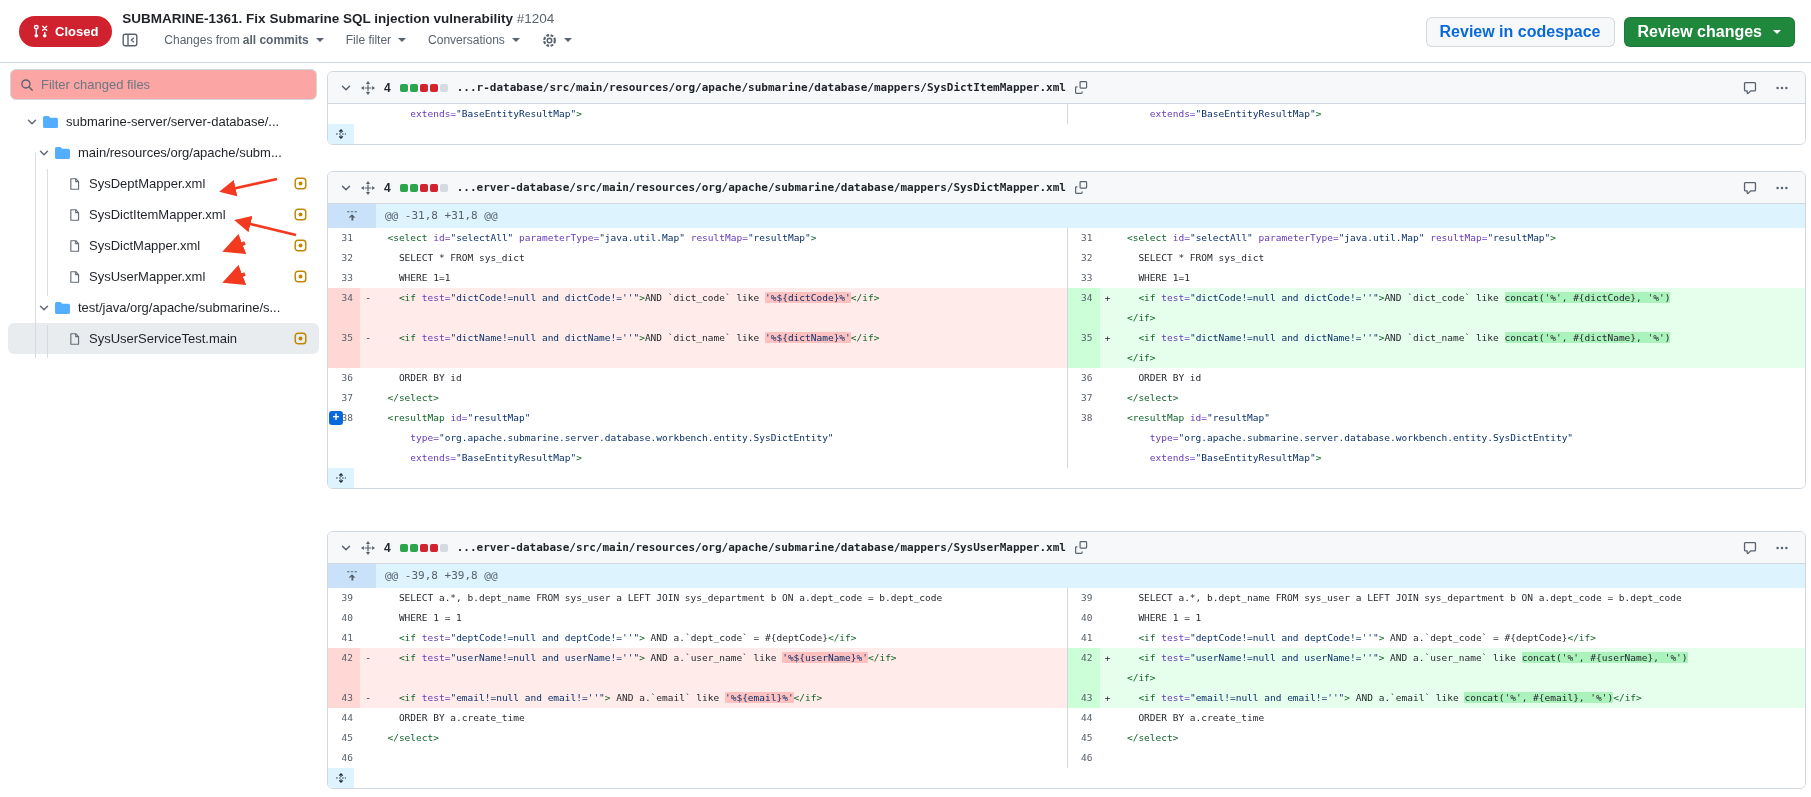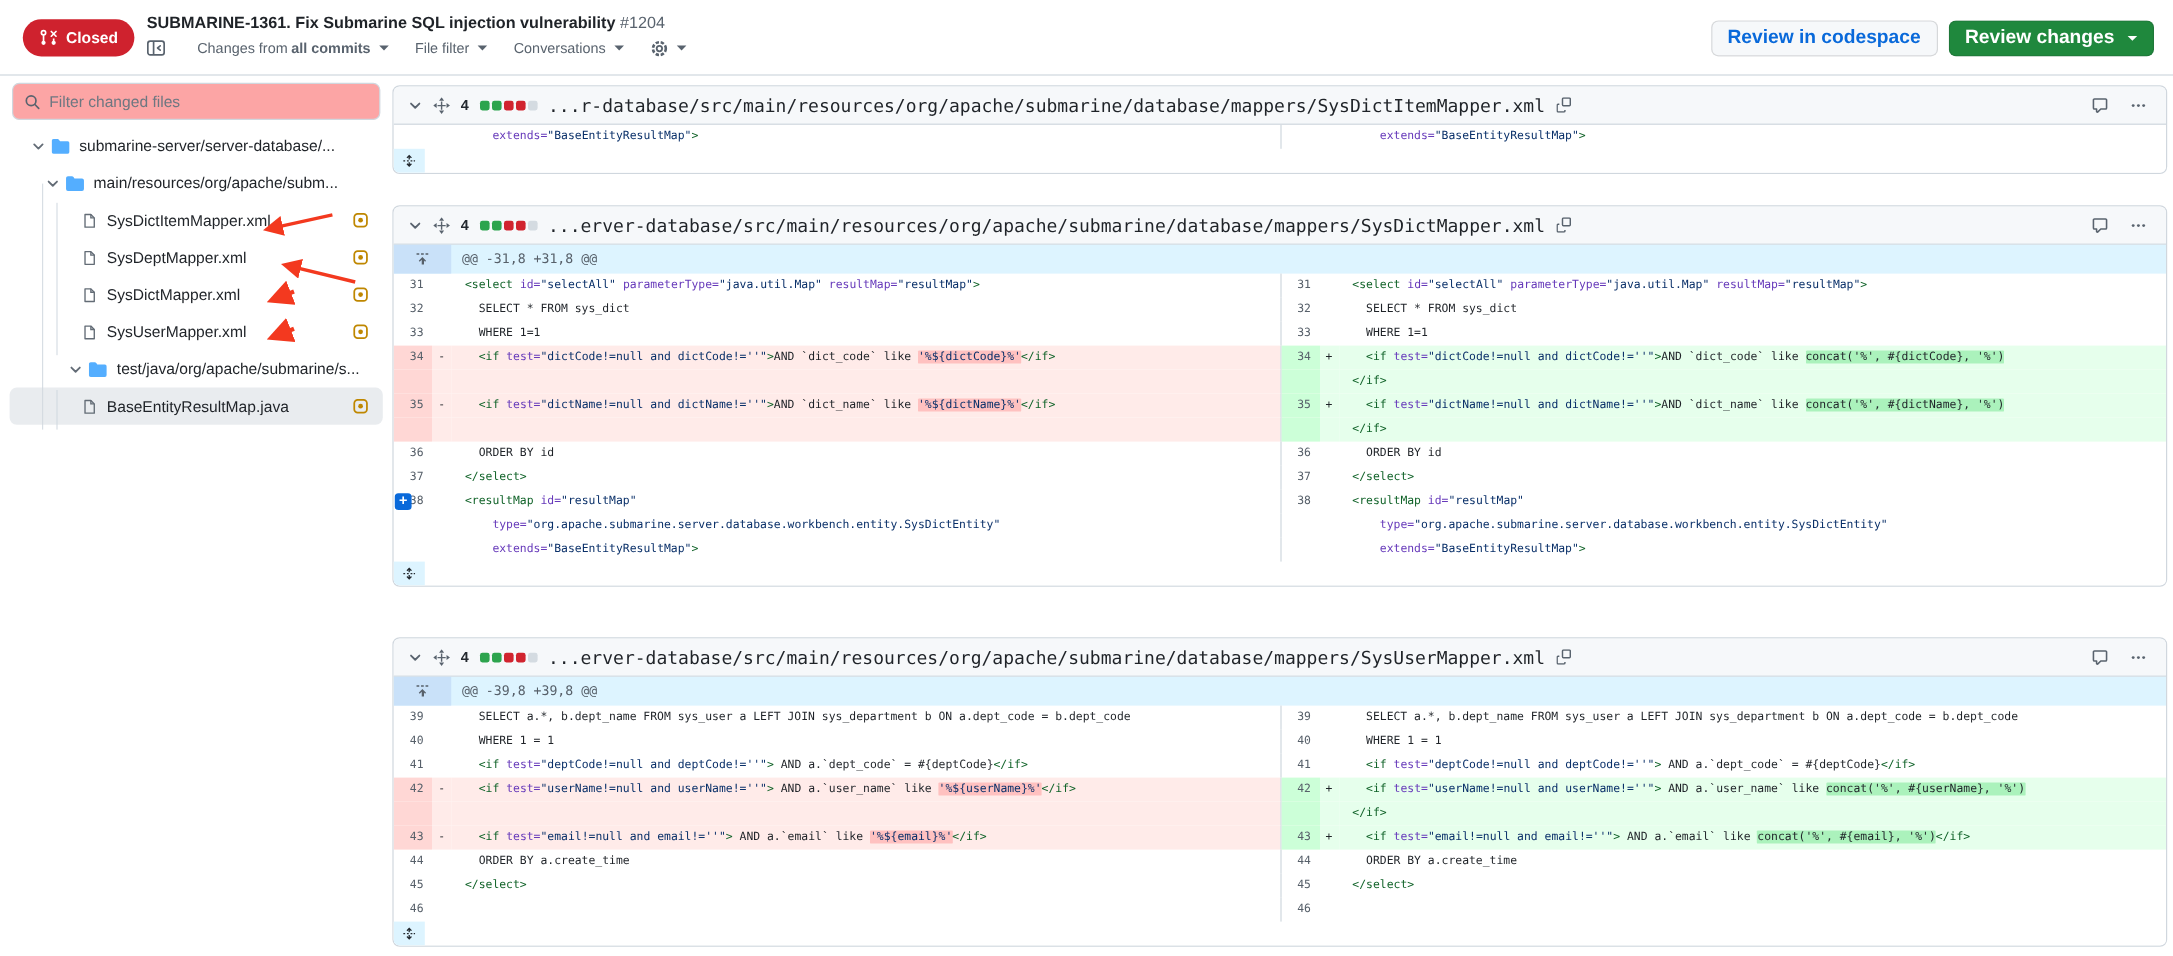--- a/index.html
+++ b/index.html
@@ -41,21 +41,21 @@
   .tstatus{margin-left:auto;margin-right:12px;display:flex;flex:none;}
   .arrow-layer{position:absolute;left:0;top:0;pointer-events:none;}
   
   .panel{position:absolute;left:327px;width:1479px;background:#fff;border:1px solid #d0d7de;border-radius:6px;overflow:hidden;}
   .phead{display:flex;align-items:center;height:32px;gap:9px;padding:0 10px 0 12px;background:#f6f8fa;border-bottom:1px solid #d0d7de;}
   .hicon{color:#59636e;display:flex;cursor:pointer;flex:none;}
   .count{font-size:12px;font-weight:600;color:#24292f;}
   .stat{display:flex;gap:2px;align-items:center;}
   .sq{width:8px;height:8px;border-radius:2px;}
   .sq-add{background:#2da44e;}.sq-del{background:#d1242f;}.sq-empty{background:#d4dbe1;}
-  .fpath{font-family:"DejaVu Sans Mono","Liberation Mono",monospace;font-size:15px;color:#1f2328;white-space:nowrap;overflow:hidden;}
+  .fpath{font-family:"DejaVu Sans Mono","Liberation Mono",monospace;font-size:11px;color:#1f2328;white-space:nowrap;overflow:hidden;font-weight:bold;}
   .pright{margin-left:auto;display:flex;gap:18px;padding-right:6px;align-items:center;}
   .hunkrow{display:flex;height:24px;background:#ddf4ff;}
   .hunkgut{width:48px;background:#c9e1f9;display:flex;align-items:center;justify-content:center;color:#57606a;cursor:pointer;flex:none;}
   .hunktext{font-family:"DejaVu Sans Mono","Liberation Mono",monospace;font-size:11px;color:#57606a;line-height:24px;padding-left:9px;}
   .drow{display:flex;min-height:20px;font-family:"DejaVu Sans Mono","Liberation Mono",monospace;font-size:9.5px;line-height:20px;}
   .half{width:50%;display:flex;position:relative;}
   .half.right{border-left:1px solid #d0d7de;}
   .num{width:32px;flex:none;text-align:right;padding-right:7px;color:#57606a;cursor:pointer;}
   .sign{width:16px;flex:none;text-align:center;color:#1f2328;}
   .code{flex:1;white-space:pre;overflow:hidden;color:#1f2328;}
@@ -177,94 +177,94 @@
           </span>
           <span class="tlabel">main/resources/org/apache/subm...</span>
         </div>
         <div class="trow" style="padding-left: 60px;">
           <span class="ticon" style="display: flex;">
             <svg width="13" height="14" viewBox="0 0 16 16" fill="none" stroke="#636c76" stroke-width="1.4">
               <path d="M3.5 1.5h6L13 5v9.5H3.5Z" stroke-linejoin="round"></path>
               <path d="M9.5 1.5V5H13"></path>
             </svg>
           </span>
+          <span class="tlabel">SysDeptMapper.xml</span>
+          <span class="tstatus" style="display: flex;">
+            <svg width="13" height="13" viewBox="0 0 16 16">
+              <rect x="1.5" y="1.5" width="13" height="13" rx="3.5" fill="none" stroke="#bf8700" stroke-width="1.8"></rect>
+              <circle cx="8" cy="8" r="2.4" fill="#bf8700"></circle>
+            </svg>
+          </span>
+        </div>
+        <div class="trow" style="padding-left: 60px;">
+          <span class="ticon" style="display: flex;">
+            <svg width="13" height="14" viewBox="0 0 16 16" fill="none" stroke="#636c76" stroke-width="1.4">
+              <path d="M3.5 1.5h6L13 5v9.5H3.5Z" stroke-linejoin="round"></path>
+              <path d="M9.5 1.5V5H13"></path>
+            </svg>
+          </span>
           <span class="tlabel">SysDictItemMapper.xml</span>
           <span class="tstatus" style="display: flex;">
             <svg width="13" height="13" viewBox="0 0 16 16">
               <rect x="1.5" y="1.5" width="13" height="13" rx="3.5" fill="none" stroke="#bf8700" stroke-width="1.8"></rect>
               <circle cx="8" cy="8" r="2.4" fill="#bf8700"></circle>
             </svg>
           </span>
         </div>
         <div class="trow" style="padding-left: 60px;">
           <span class="ticon" style="display: flex;">
             <svg width="13" height="14" viewBox="0 0 16 16" fill="none" stroke="#636c76" stroke-width="1.4">
               <path d="M3.5 1.5h6L13 5v9.5H3.5Z" stroke-linejoin="round"></path>
               <path d="M9.5 1.5V5H13"></path>
             </svg>
           </span>
-          <span class="tlabel">SysDeptMapper.xml</span>
+          <span class="tlabel">SysDictMapper.xml</span>
           <span class="tstatus" style="display: flex;">
             <svg width="13" height="13" viewBox="0 0 16 16">
               <rect x="1.5" y="1.5" width="13" height="13" rx="3.5" fill="none" stroke="#bf8700" stroke-width="1.8"></rect>
               <circle cx="8" cy="8" r="2.4" fill="#bf8700"></circle>
             </svg>
           </span>
         </div>
         <div class="trow" style="padding-left: 60px;">
           <span class="ticon" style="display: flex;">
             <svg width="13" height="14" viewBox="0 0 16 16" fill="none" stroke="#636c76" stroke-width="1.4">
               <path d="M3.5 1.5h6L13 5v9.5H3.5Z" stroke-linejoin="round"></path>
               <path d="M9.5 1.5V5H13"></path>
             </svg>
           </span>
-          <span class="tlabel">SysDictMapper.xml</span>
-          <span class="tstatus" style="display: flex;">
-            <svg width="13" height="13" viewBox="0 0 16 16">
-              <rect x="1.5" y="1.5" width="13" height="13" rx="3.5" fill="none" stroke="#bf8700" stroke-width="1.8"></rect>
-              <circle cx="8" cy="8" r="2.4" fill="#bf8700"></circle>
-            </svg>
-          </span>
-        </div>
-        <div class="trow" style="padding-left: 60px;">
-          <span class="ticon" style="display: flex;">
-            <svg width="13" height="14" viewBox="0 0 16 16" fill="none" stroke="#636c76" stroke-width="1.4">
-              <path d="M3.5 1.5h6L13 5v9.5H3.5Z" stroke-linejoin="round"></path>
-              <path d="M9.5 1.5V5H13"></path>
-            </svg>
-          </span>
           <span class="tlabel">SysUserMapper.xml</span>
           <span class="tstatus" style="display: flex;">
             <svg width="13" height="13" viewBox="0 0 16 16">
               <rect x="1.5" y="1.5" width="13" height="13" rx="3.5" fill="none" stroke="#bf8700" stroke-width="1.8"></rect>
               <circle cx="8" cy="8" r="2.4" fill="#bf8700"></circle>
             </svg>
           </span>
         </div>
-        <div class="trow" style="padding-left: 30px; justify-content: center;">
+        <div class="trow" style="padding-left: 30px;">
           <span class="tchev" style="display: flex;">
             <svg width="12" height="12" viewBox="0 0 12 12" fill="none">
               <path d="M2.5 4.3 6 7.8 9.5 4.3" stroke="currentColor" stroke-width="1.5" stroke-linecap="round" stroke-linejoin="round"></path>
             </svg>
           </span>
           <span class="ticon" style="display: flex;">
             <svg width="15" height="14" viewBox="0 0 16 15" fill="#54aeff">
               <path d="M0 2.75C0 1.784.784 1 1.75 1h3.5c.55 0 1.07.26 1.4.7l.9 1.2a.25.25 0 0 0 .2.1h6.5c.966 0 1.75.784 1.75 1.75v7.5A1.75 1.75 0 0 1 14.25 14H1.75A1.75 1.75 0 0 1 0 12.25Z"></path>
             </svg>
           </span>
           <span class="tlabel">test/java/org/apache/submarine/s...</span>
         </div>
         <div class="trow sel" style="padding-left: 60px;">
           <span class="ticon" style="display: flex;">
             <svg width="13" height="14" viewBox="0 0 16 16" fill="none" stroke="#636c76" stroke-width="1.4">
               <path d="M3.5 1.5h6L13 5v9.5H3.5Z" stroke-linejoin="round"></path>
               <path d="M9.5 1.5V5H13"></path>
             </svg>
           </span>
-          <span class="tlabel">BaseEntityResultMap.java</span>
+          <span class="tlabel">SysUserServiceTest.main</span>
           <span class="tstatus" style="display: flex;">
             <svg width="13" height="13" viewBox="0 0 16 16">
               <rect x="1.5" y="1.5" width="13" height="13" rx="3.5" fill="none" stroke="#bf8700" stroke-width="1.8"></rect>
               <circle cx="8" cy="8" r="2.4" fill="#bf8700"></circle>
             </svg>
           </span>
         </div>
       </div>
     <svg class="arrow-layer" id="arrows" width="327" height="400">
         <defs>

